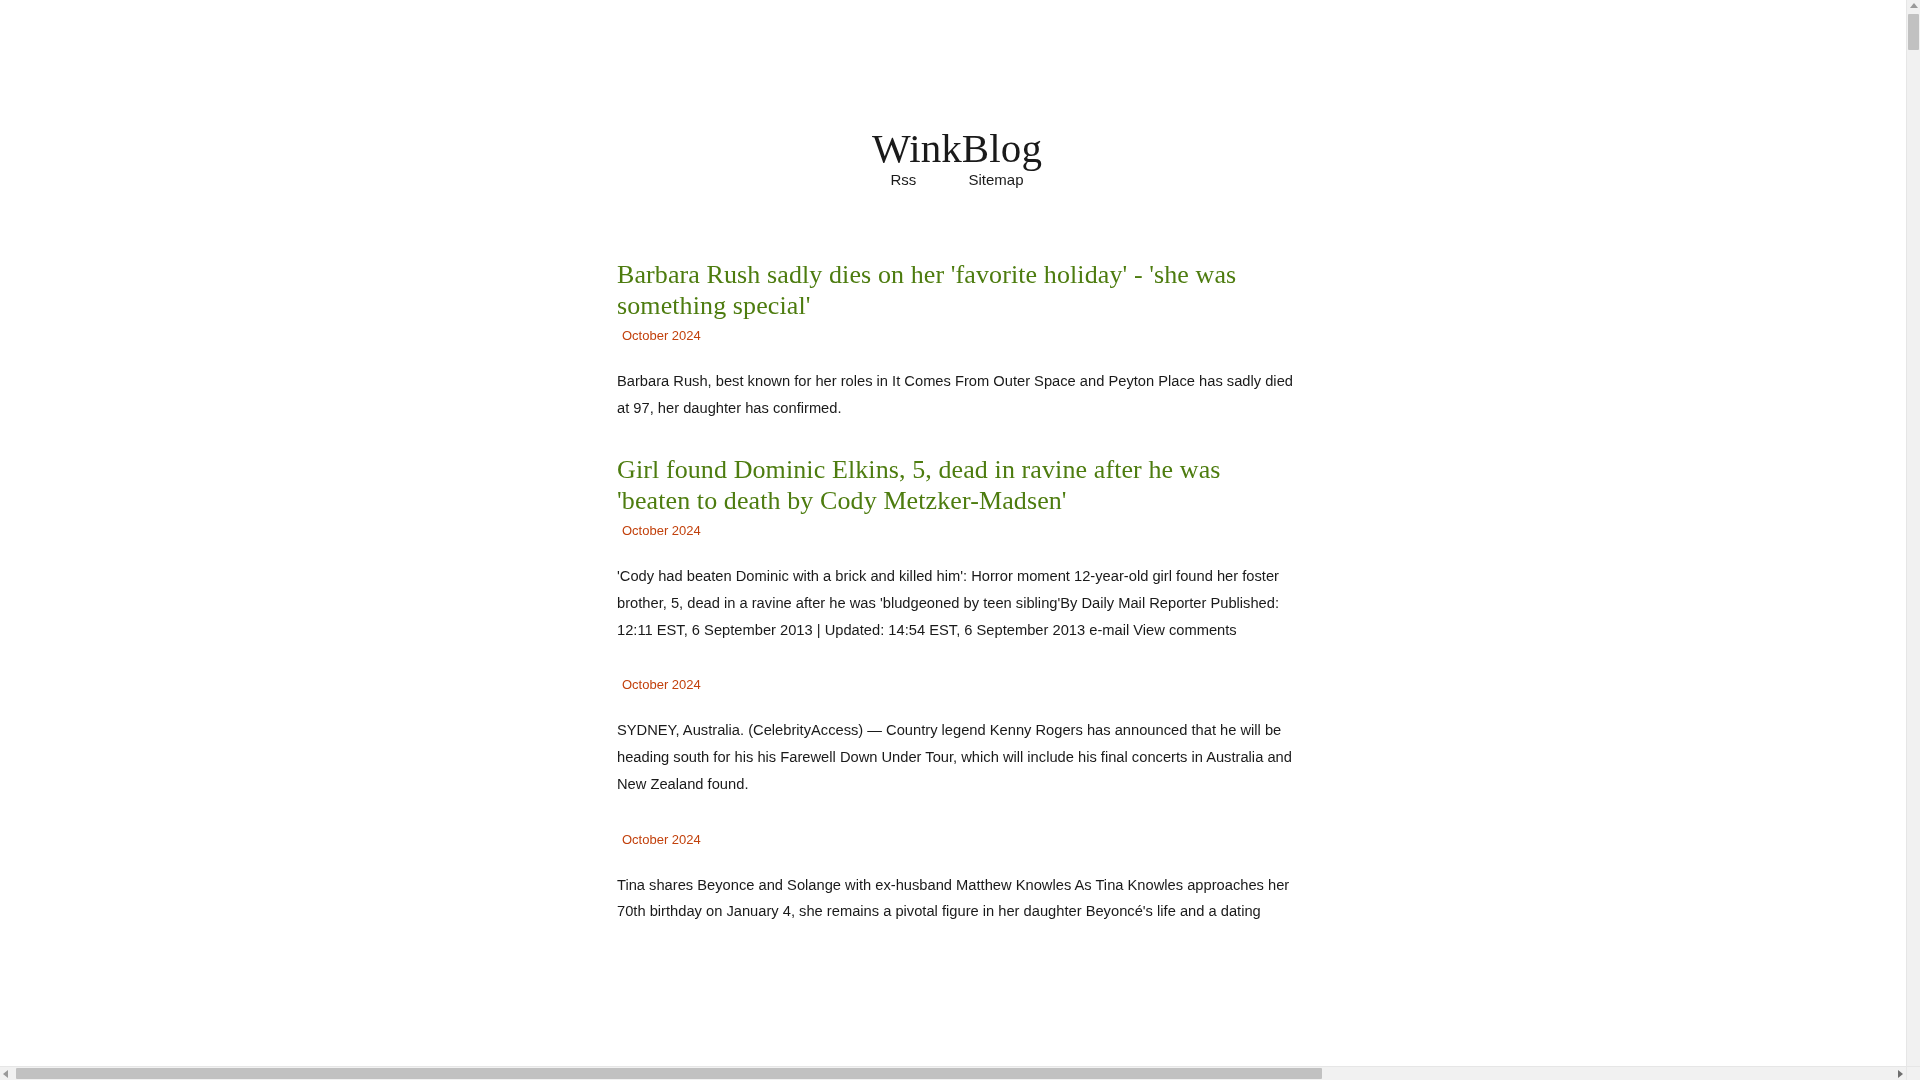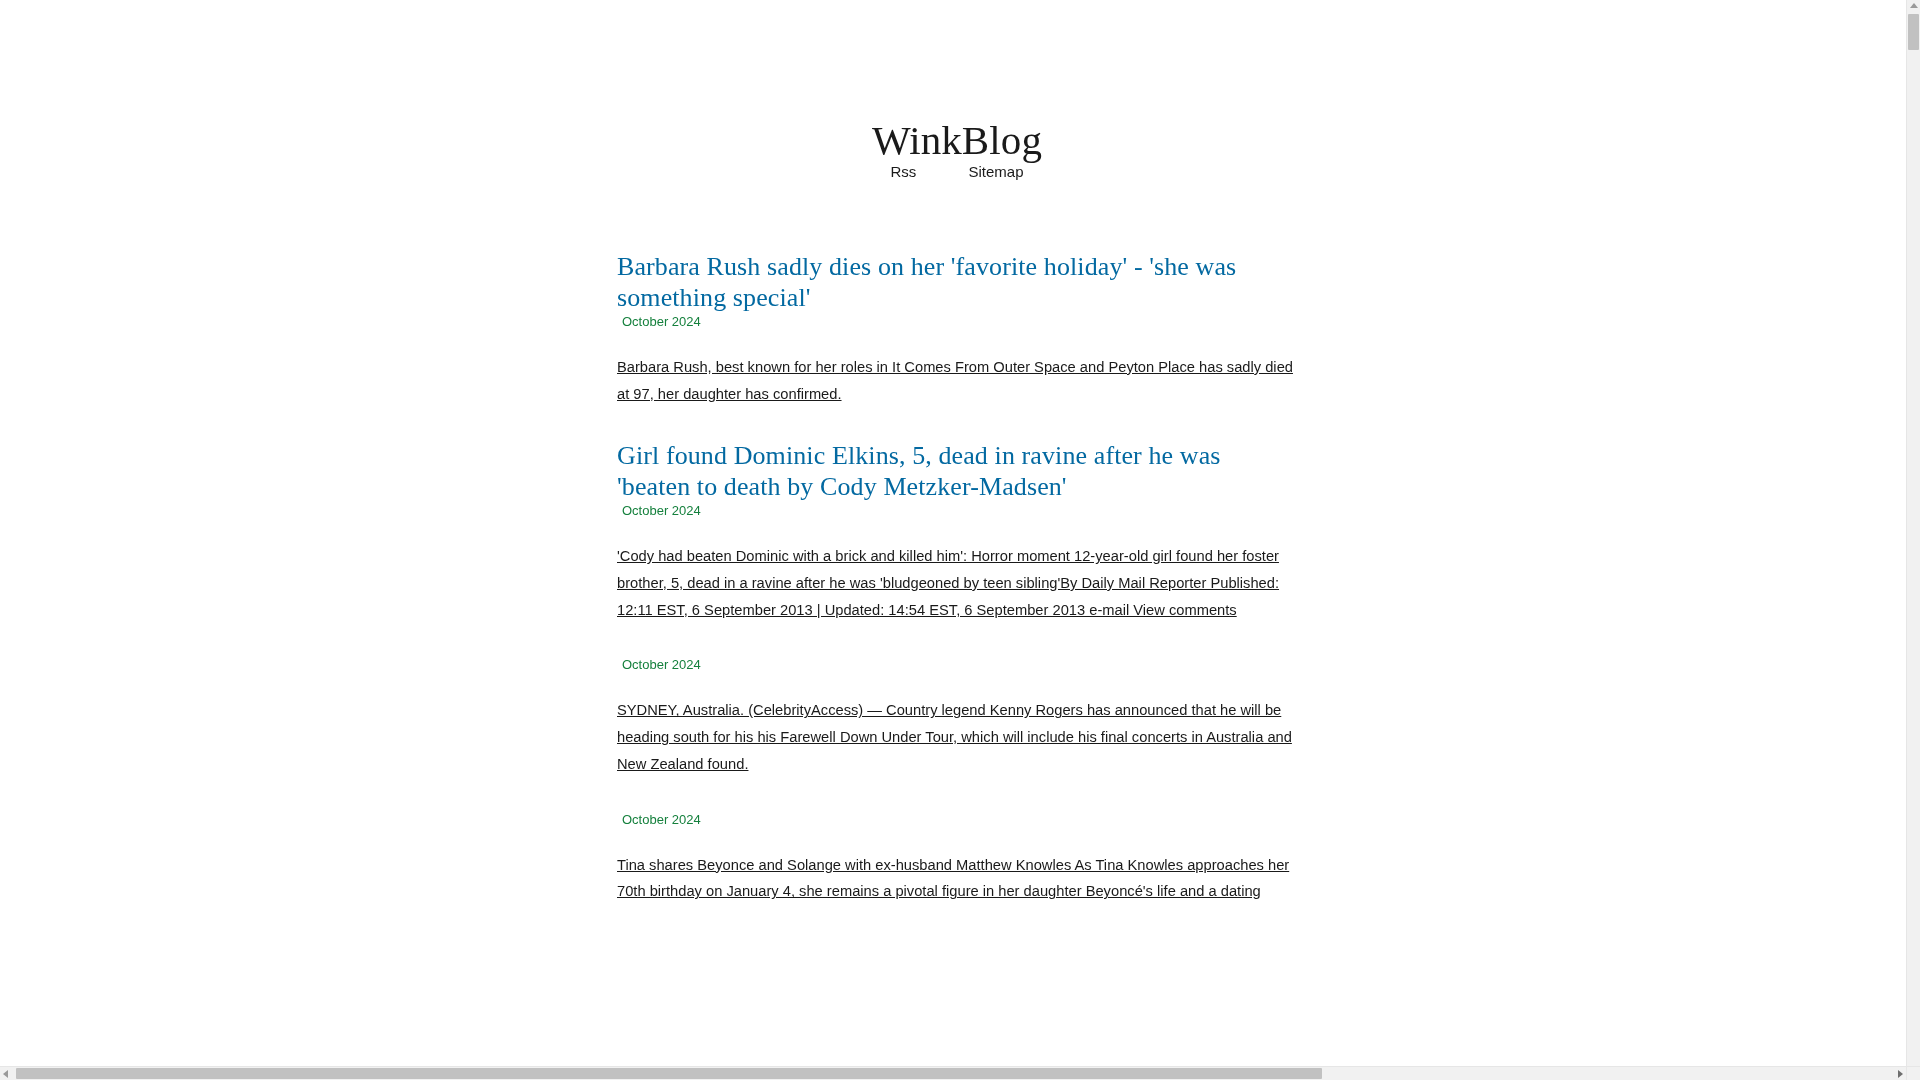--- a/index.html
+++ b/index.html
@@ -15,21 +15,21 @@
     width: 1920px;
     height: 1080px;
     overflow: hidden;
     position: relative;
   }
 
   
   #viewport {
     position: absolute;
     left: 0;
-    top: 0;
+    top: 8px;
     width: 1914px;   
     height: 1066px;  
     overflow: hidden;
     background: #fff;
   }
 
   
   .site-header {
     text-align: center;
     padding-top: 118px;
@@ -60,39 +60,38 @@
     margin-left: 617px;
   }
 
   article { margin-bottom: 0; }
 
   .post-title {
     font-family: "Liberation Serif", "DejaVu Serif", serif;
     font-weight: normal;
     font-size: 26px;
     line-height: 1.17;
-    color: #0369a1;
+    color: #4d7c0f;
     margin: 0 0 0 0;
     letter-spacing: 0.1px;
   }
   .post-date {
     font-family: "Liberation Sans", sans-serif;
     font-size: 13px;
-    color: #15803d;
-    margin-top: 1px;
+    color: #c2410c;
+    margin-top: 7px;
     padding-left: 5px;
   }
   .post-body {
     font-family: "Liberation Sans", sans-serif;
     font-size: 14.7px;
     line-height: 1.82;
     color: #1a1a1a;
     margin-top: 25px;
     margin-bottom: 34px;
-    text-decoration: underline;
   }
 
   
   .scrollbar-v {
     position: absolute;
     top: 0;
     right: 0;
     width: 14px;
     height: 1066px;
     background: #f1f1f1;

